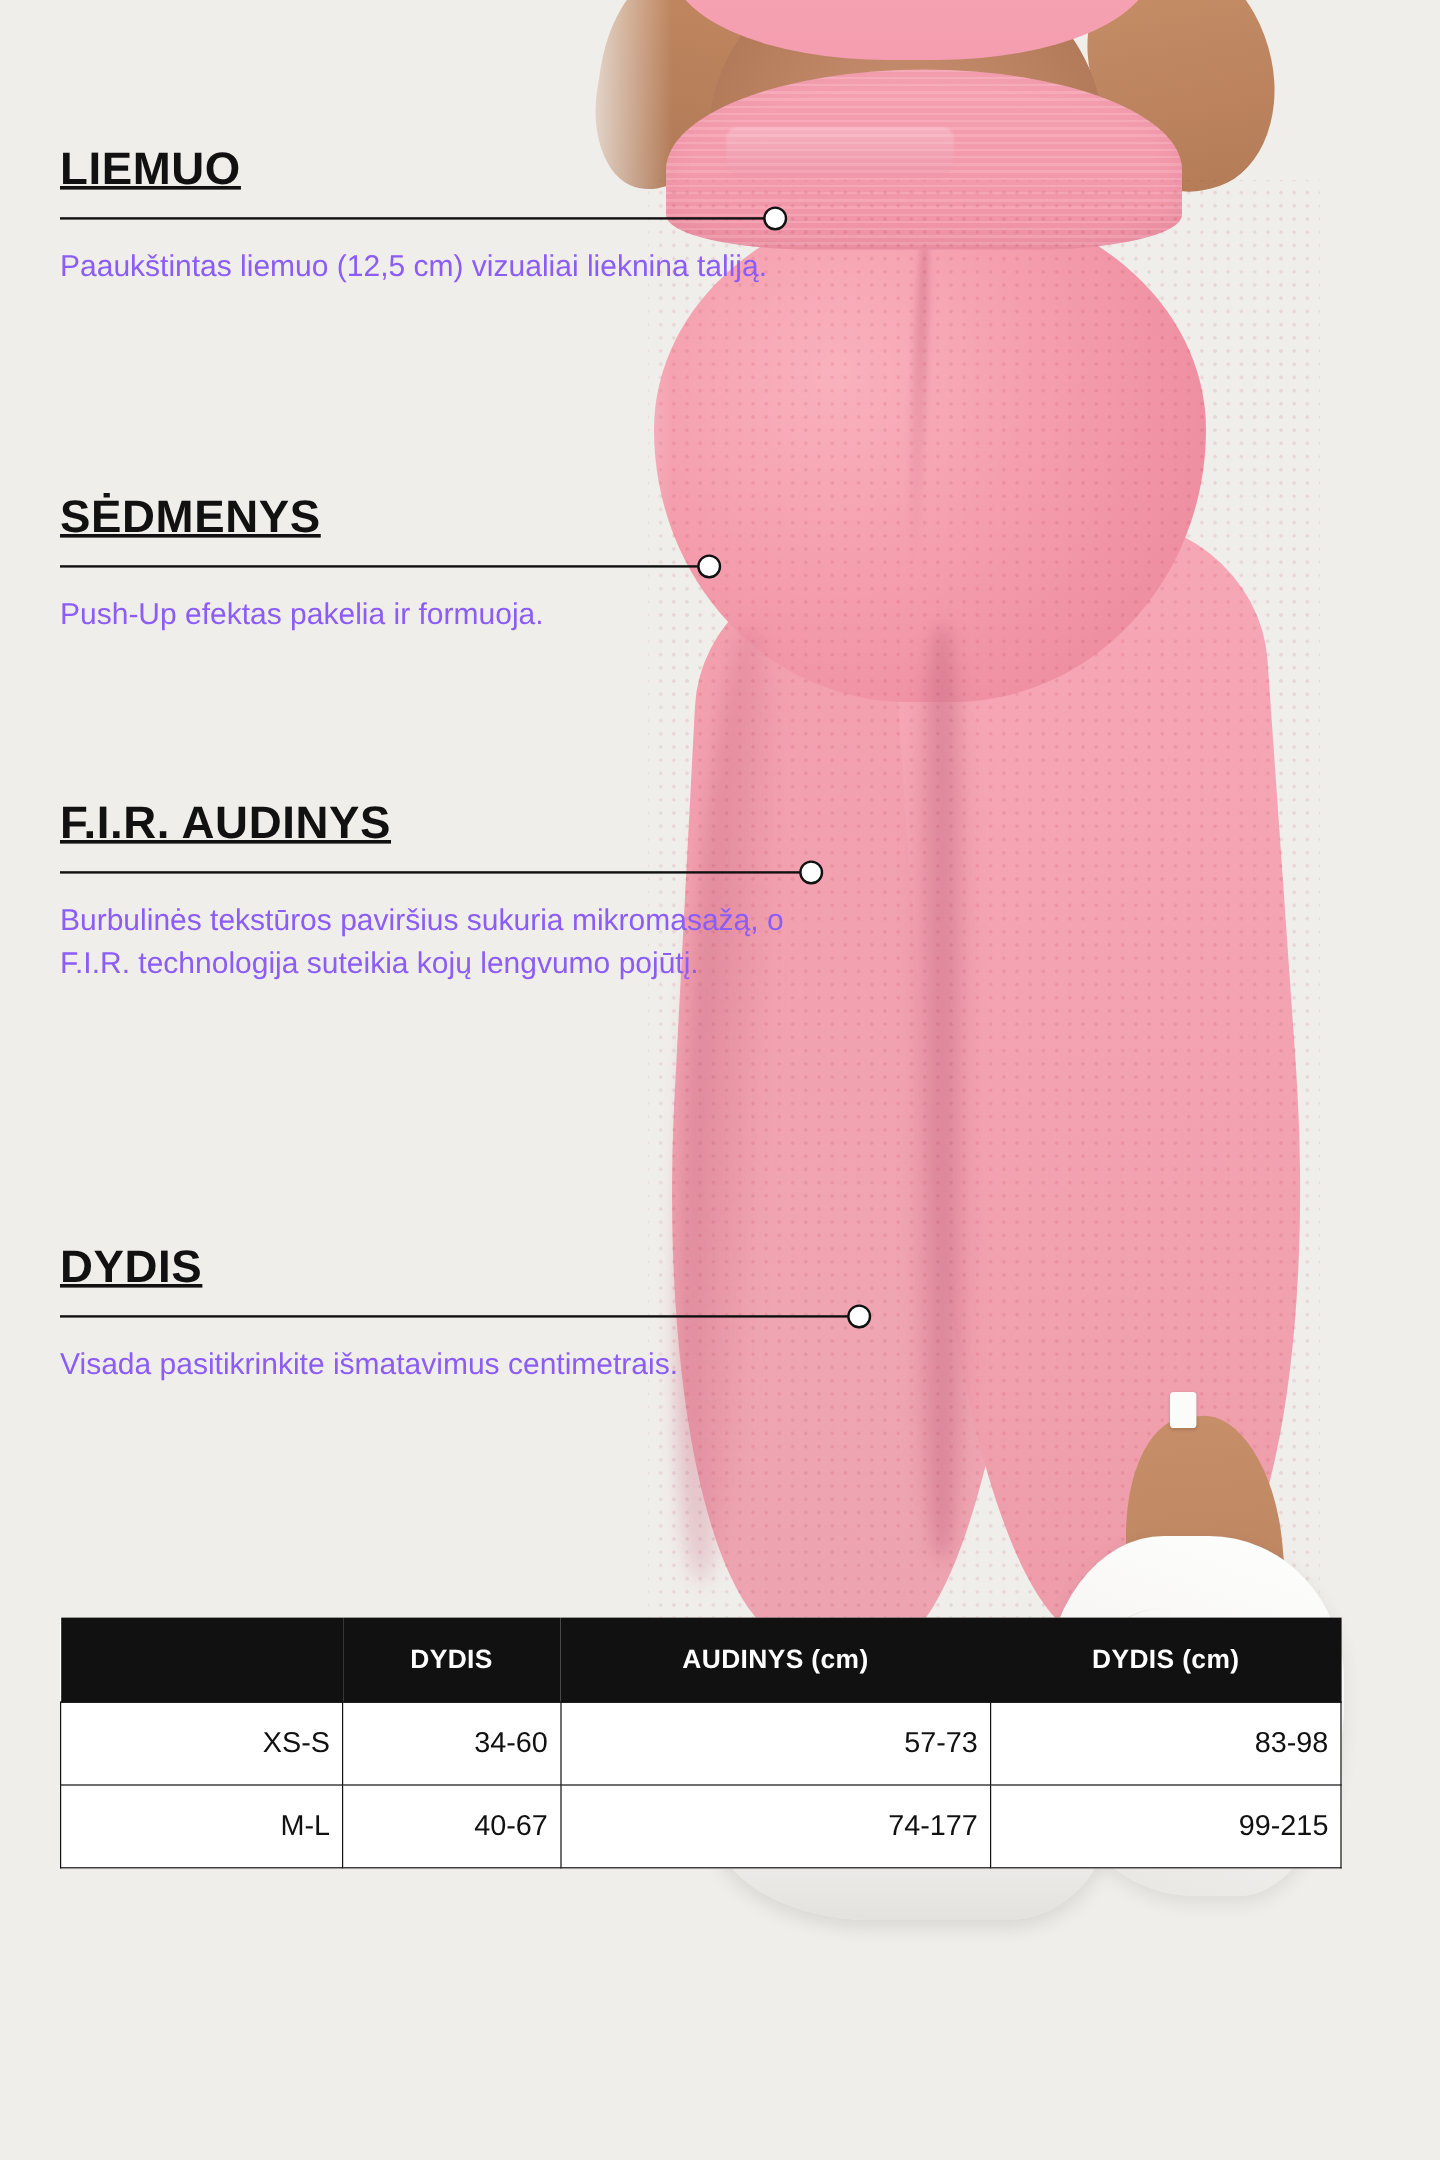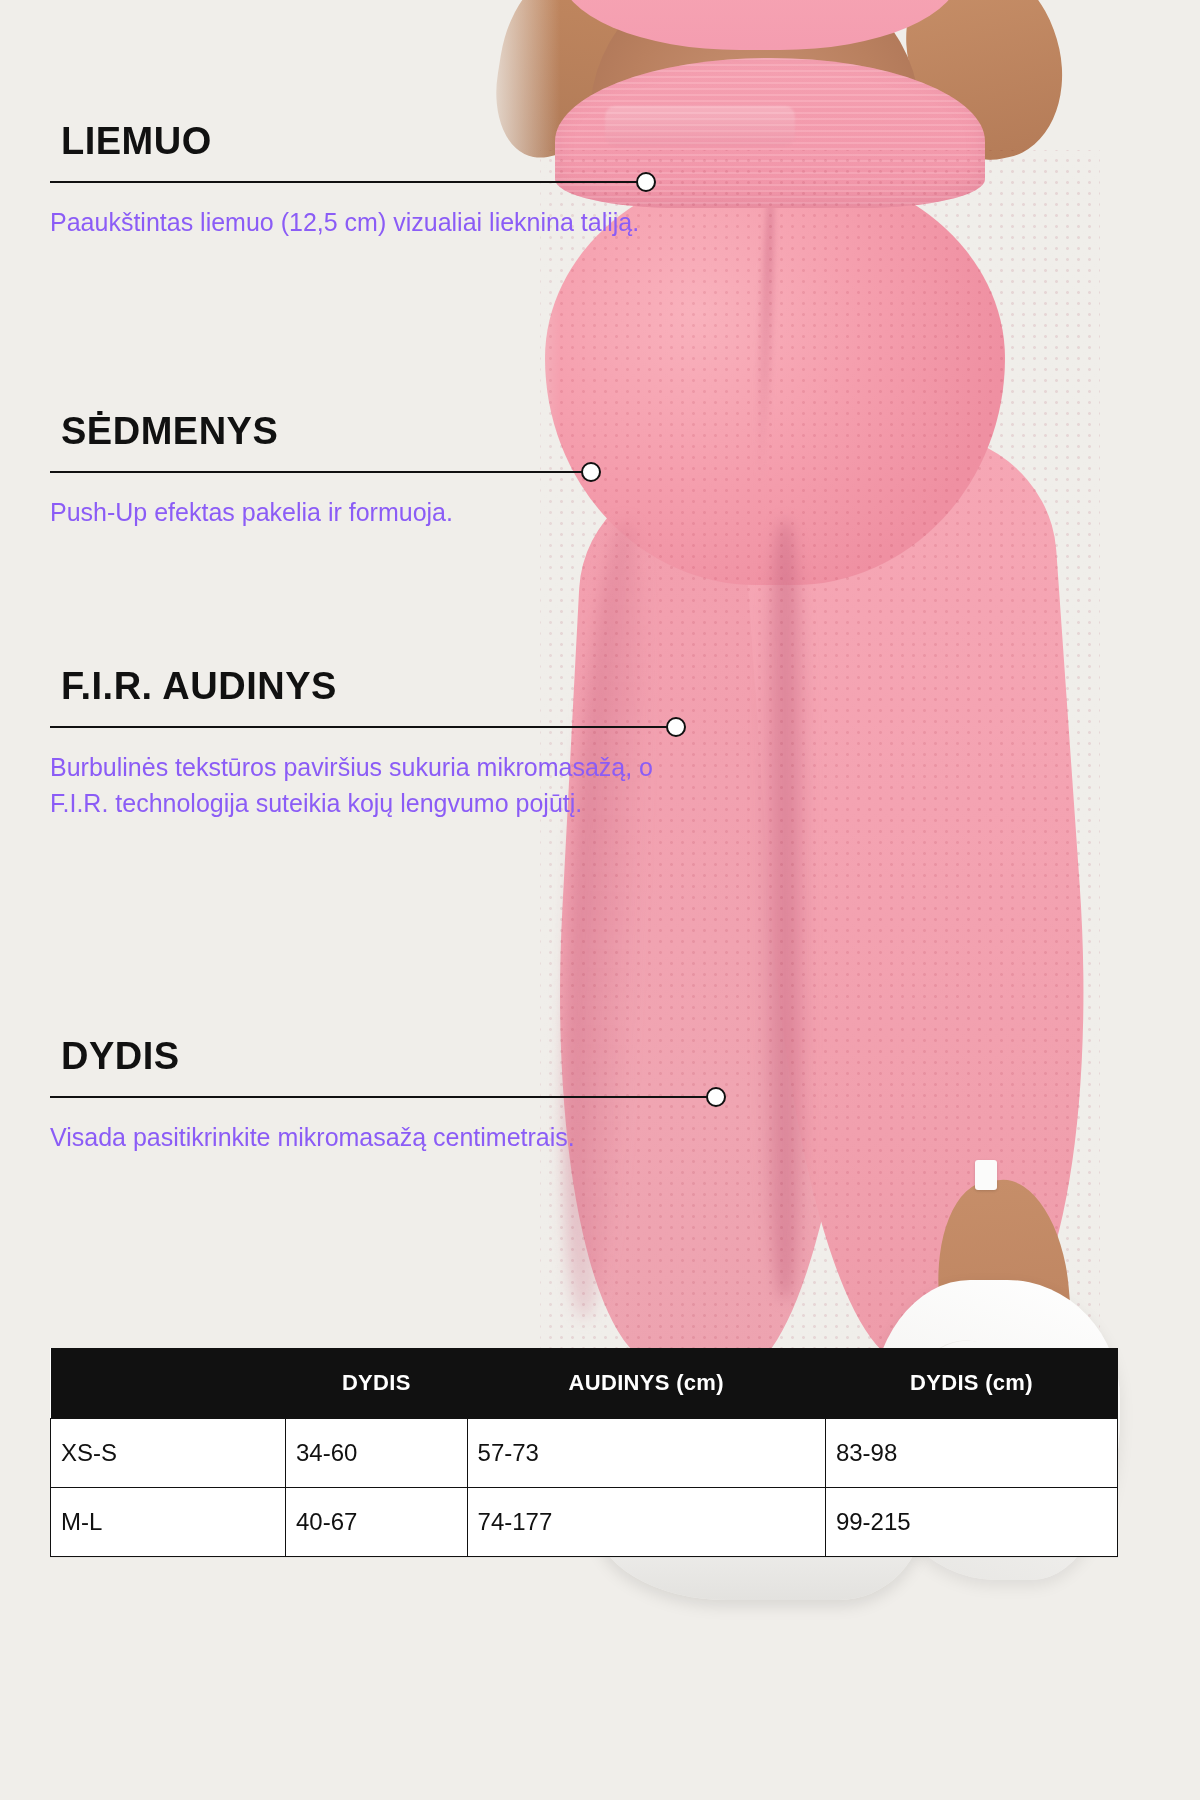--- a/index.html
+++ b/index.html
@@ -259,26 +259,27 @@
   .content {
     position: absolute;
     inset: 0;
   }
   .feature {
     position: absolute;
     left: 50px;
     width: 640px;
   }
   .feature h2 {
-    margin: 0 0 18px 11px;
+    margin: 0 0 18px 0;
     font-size: 38px;
     font-weight: 700;
     letter-spacing: 0.5px;
     color: #111111;
     font-family: "Liberation Sans", sans-serif;
+    text-decoration: underline;
   }
   .rule {
     position: relative;
     height: 2px;
     background: #111111;
     margin-bottom: 22px;
   }
   .rule .dot {
     position: absolute;
     top: 50%;
@@ -332,21 +333,21 @@
     font-weight: 700;
     letter-spacing: .3px;
     padding: 22px 10px;
     text-align: center;
     border: none;
   }
   .size-table th.blank { width: 215px; }
   .size-table td {
     border: 1px solid #111111;
     padding: 20px 10px;
-    text-align: left;
+    text-align: right;
     font-size: 24px;
     color: #111111;
     background: #ffffff;
   }
   .size-table tbody tr td:first-child { width: 180px; }
 </style>
 </head>
 <body>
 
 <div class="photo">
@@ -402,21 +403,21 @@
       <span class="dot"></span>
     </div>
     <p>Burbulinės tekstūros paviršius sukuria mikromasažą, o F.I.R. technologija suteikia kojų lengvumo pojūtį.</p>
   </section>
 
   <section class="feature" id="feat-3">
     <h2>DYDIS</h2>
     <div class="rule">
       <span class="dot"></span>
     </div>
-    <p>Visada pasitikrinkite mikromasažą centimetrais.</p>
+    <p>Visada pasitikrinkite išmatavimus centimetrais.</p>
   </section>
 
   <table class="size-table">
     <thead>
       <tr>
         <th class="blank"></th>
         <th>DYDIS</th>
         <th>AUDINYS (cm)</th>
         <th>DYDIS (cm)</th>
       </tr>

